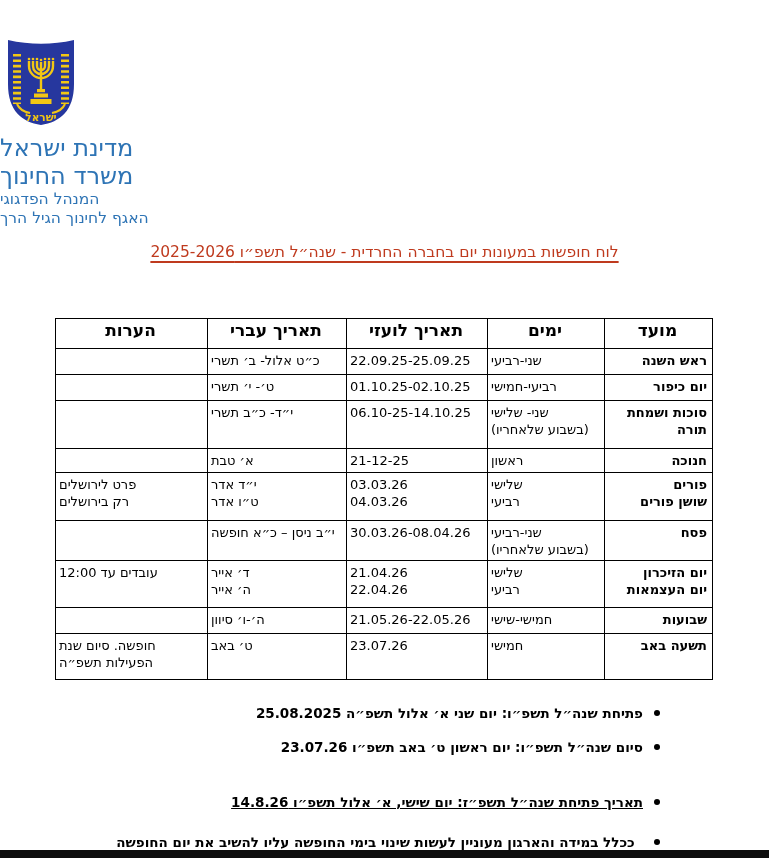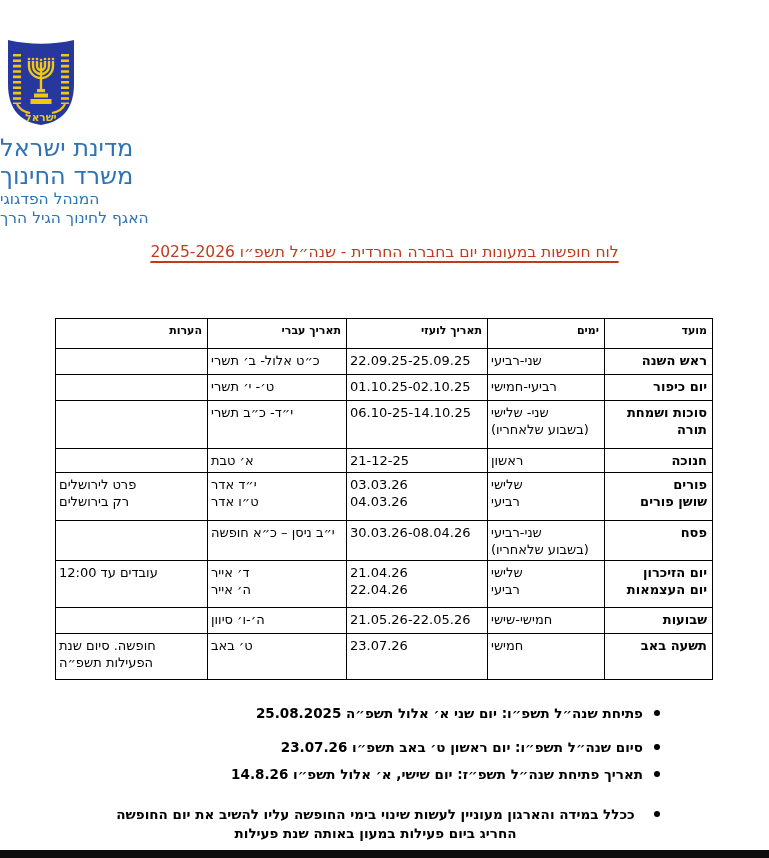--- a/index.html
+++ b/index.html
@@ -29,34 +29,34 @@
   }
   
   table.holidays{
     position:absolute;top:318px;right:56px;width:657px;
     border-collapse:collapse;table-layout:fixed;
   }
   table.holidays th,table.holidays td{
     border:1.2px solid #000;vertical-align:top;
     font-size:13px;line-height:17px;padding:3px 5px 2px 3px;
   }
-  table.holidays th{font-weight:bold;text-align:right;height:30px;font-size:11px;}
+  table.holidays th{font-weight:bold;text-align:center;height:30px;font-size:17px;}
   td.c0{font-weight:bold;}
   td.c1,td.c2,td.c3,td.c4{text-align:left;}
   tr.r0{height:26px}tr.r1{height:26px}tr.r2{height:48px}tr.r3{height:24px}
   tr.r4{height:48px}tr.r5{height:40px}tr.r6{height:47px}tr.r7{height:26px}tr.r8{height:46px}
   tr.grouped .line + .line{}
   
   .notes-list{
     position:absolute;top:704px;right:109px;width:552px;list-style:none;
     font-size:13.5px;font-weight:bold;line-height:19px;
   }
   .notes-list li{position:relative;padding-right:17px;text-align:right;margin-top:15px;}
   .notes-list li:first-child{margin-top:0;}
-  .notes-list li:nth-child(3){margin-top:8px;}
+  .notes-list li:nth-child(3){margin-top:36px;text-decoration:underline;}
   .notes-list li:nth-child(4){margin-top:21px;text-align:center;}
   .notes-list .dot{
     position:absolute;right:0;top:6px;width:6px;height:6px;border-radius:50%;background:#000;
   }
   
   .bottom-bar{position:absolute;top:850px;left:0;width:769px;height:8px;background:#0d0d0d;}
 </style>
 </head>
 <body>
 

